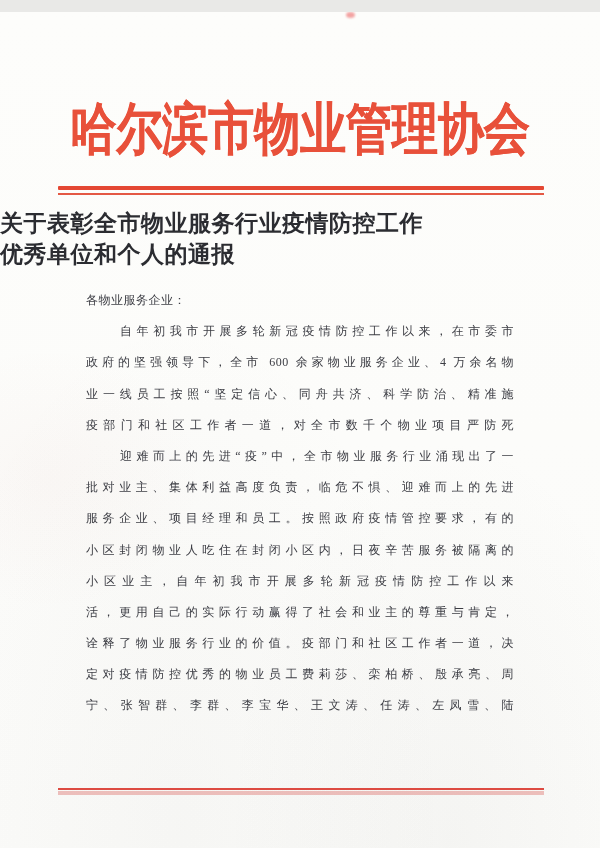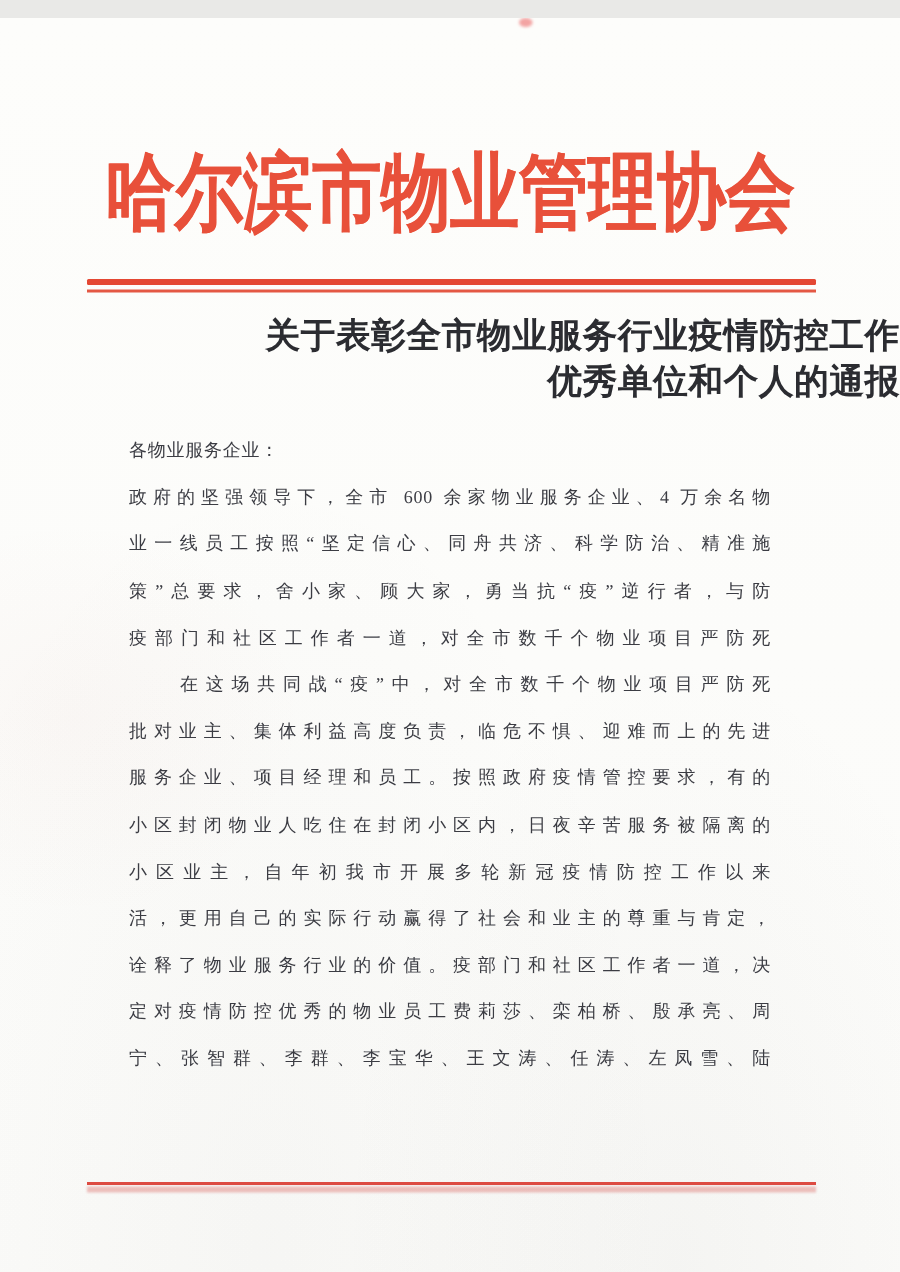--- a/index.html
+++ b/index.html
@@ -56,21 +56,21 @@
     height: 1.5px;
     background: #e45844;
   }
 
   
   .doc-title {
     position: absolute;
     top: 196px;
     left: 0;
     right: 0;
-    text-align: right;
+    text-align: left;
     font-family: "Liberation Sans", "DejaVu Sans", sans-serif;
     font-weight: bold;
     font-size: 23px;
     line-height: 31px;
     color: #2b2c31;
     letter-spacing: 0.5px;
   }
 
   
   .body-text {
@@ -152,25 +152,25 @@
     <div class="rule-thin"></div>
   </div>
 
   <div class="doc-title">
     <div>关于表彰全市物业服务行业疫情防控工作</div>
     <div>优秀单位和个人的通报</div>
   </div>
 
   <div class="body-text">
     <div class="body-line no-justify">各物业服务企业：</div>
+    <div class="body-line indent">自年初我市开展多轮新冠疫情防控工作以来，在市委市</div>
     <div class="body-line">政府的坚强领导下，全市 600 余家物业服务企业、4 万余名物</div>
     <div class="body-line">业一线员工按照“坚定信心、同舟共济、科学防治、精准施</div>
-    <div class="body-line">策”总要求，舍小家、顾大家，勇当抗“疫”逆行者，与防</div>
     <div class="body-line">疫部门和社区工作者一道，对全市数千个物业项目严防死</div>
-    <div class="body-line indent">在这场共同战“疫”中，对全市数千个物业项目严防死</div>
+    <div class="body-line indent">迎难而上的先进“疫”中，全市物业服务行业涌现出了一</div>
     <div class="body-line">批对业主、集体利益高度负责，临危不惧、迎难而上的先进</div>
     <div class="body-line">服务企业、项目经理和员工。按照政府疫情管控要求，有的</div>
     <div class="body-line">小区封闭物业人吃住在封闭小区内，日夜辛苦服务被隔离的</div>
     <div class="body-line">小区业主，自年初我市开展多轮新冠疫情防控工作以来</div>
     <div class="body-line">活，更用自己的实际行动赢得了社会和业主的尊重与肯定，</div>
     <div class="body-line">诠释了物业服务行业的价值。疫部门和社区工作者一道，决</div>
     <div class="body-line">定对疫情防控优秀的物业员工费莉莎、栾柏桥、殷承亮、周</div>
     <div class="body-line">宁、张智群、李群、李宝华、王文涛、任涛、左凤雪、陆</div>
   </div>
 

